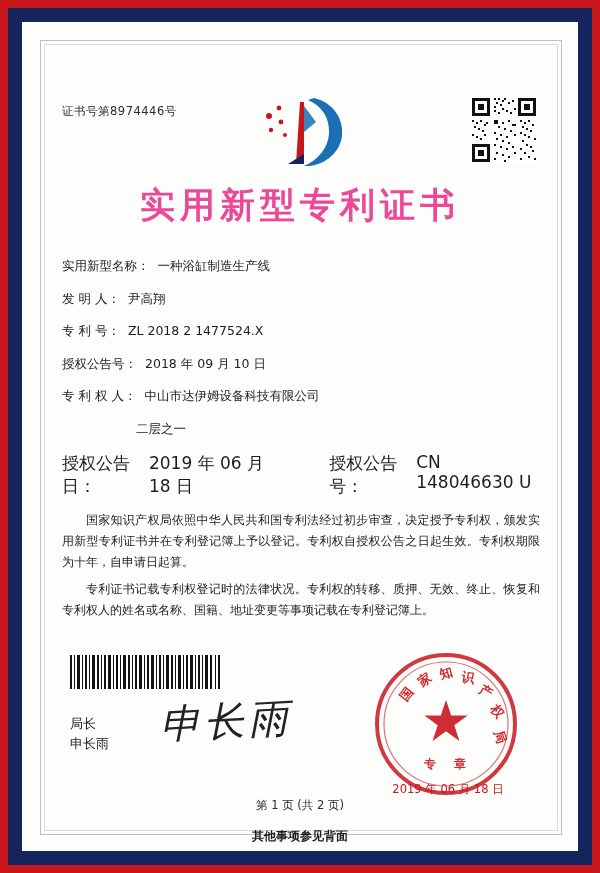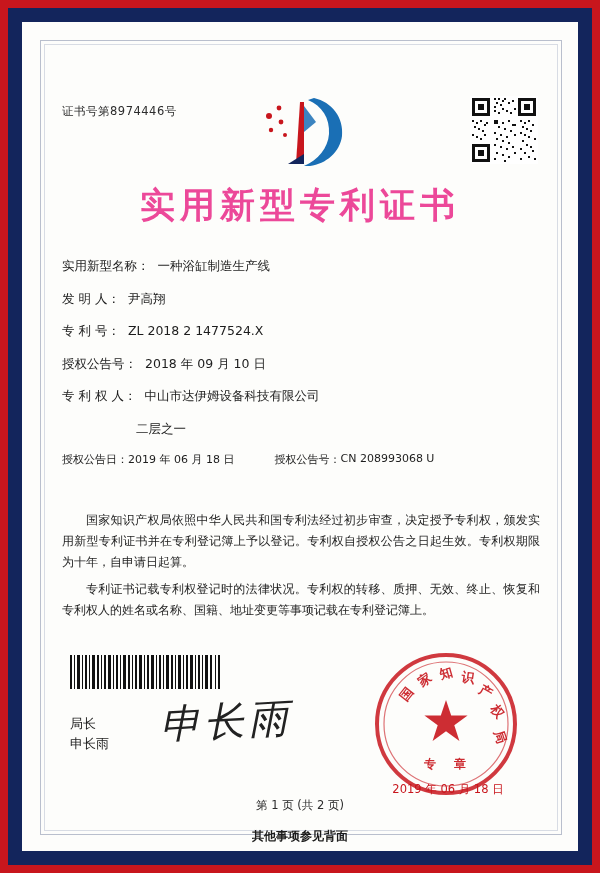--- a/index.html
+++ b/index.html
@@ -110,21 +110,21 @@
     white-space: nowrap;
     flex: 0 0 auto;
   }
   .row .val {
     margin-left: 8px;
     flex: 1 1 auto;
   }
   .row-split {
     display: flex;
     align-items: flex-start;
-    font-size: 11px;
+    font-size: 17px;
     color: #1d1d1d;
     font-family: "DejaVu Sans", sans-serif;
     margin-bottom: 15.5px;
   }
   .row-split .seg { display: flex; }
   .row-split .seg.right { margin-left: 40px; }
   .addr-second {
     margin-left: 74px;
     margin-top: 4px;
     font-size: 12.5px;
@@ -354,21 +354,21 @@
     </div>
     <div class="addr-second">二层之一</div>
 
     <div class="row-split" style="margin-top:14px">
       <span class="seg">
         <span class="lbl">授权公告日：</span>
         <span class="val2">2019 年 06 月 18 日</span>
       </span>
       <span class="seg right">
         <span class="lbl">授权公告号：</span>
-        <span class="val2">CN 208993068 U</span>
+        <span class="val2">CN 148046630 U</span>
       </span>
     </div>
   </div>
 
   <div class="paras">
     <p>国家知识产权局依照中华人民共和国专利法经过初步审查，决定授予专利权，颁发实用新型专利证书并在专利登记簿上予以登记。专利权自授权公告之日起生效。专利权期限为十年，自申请日起算。</p>
     <p>专利证书记载专利权登记时的法律状况。专利权的转移、质押、无效、终止、恢复和专利权人的姓名或名称、国籍、地址变更等事项记载在专利登记簿上。</p>
   </div>
 
   <div class="barcode">

